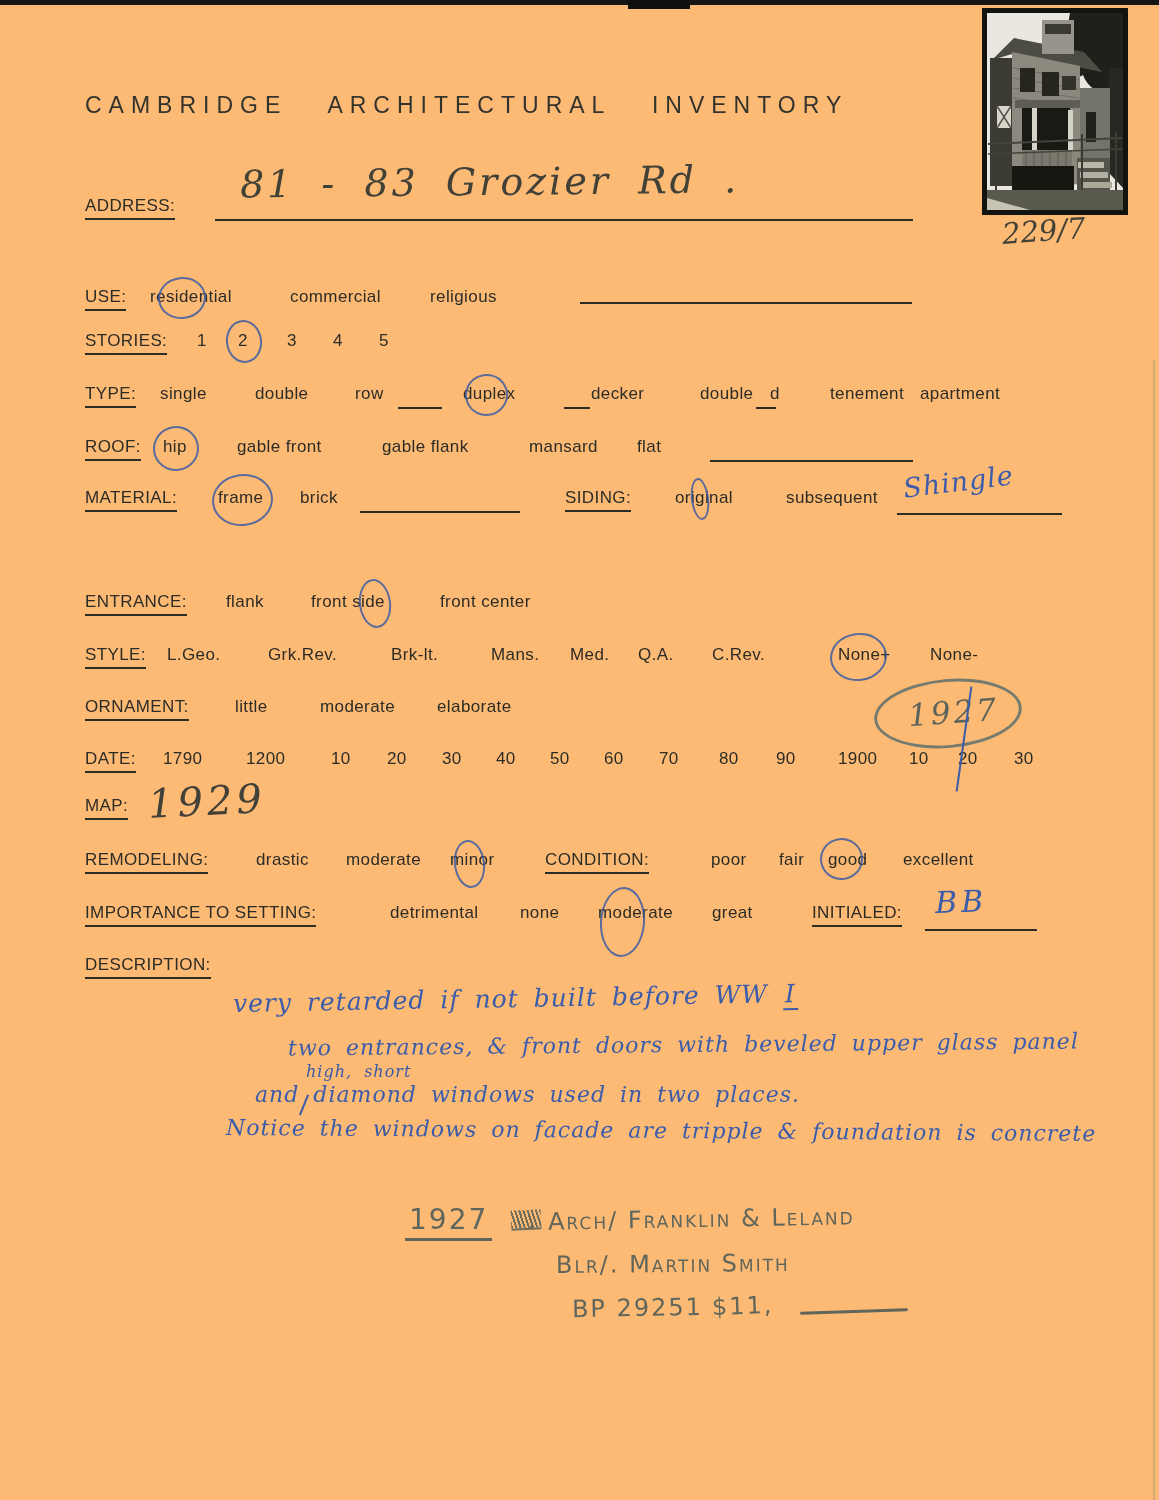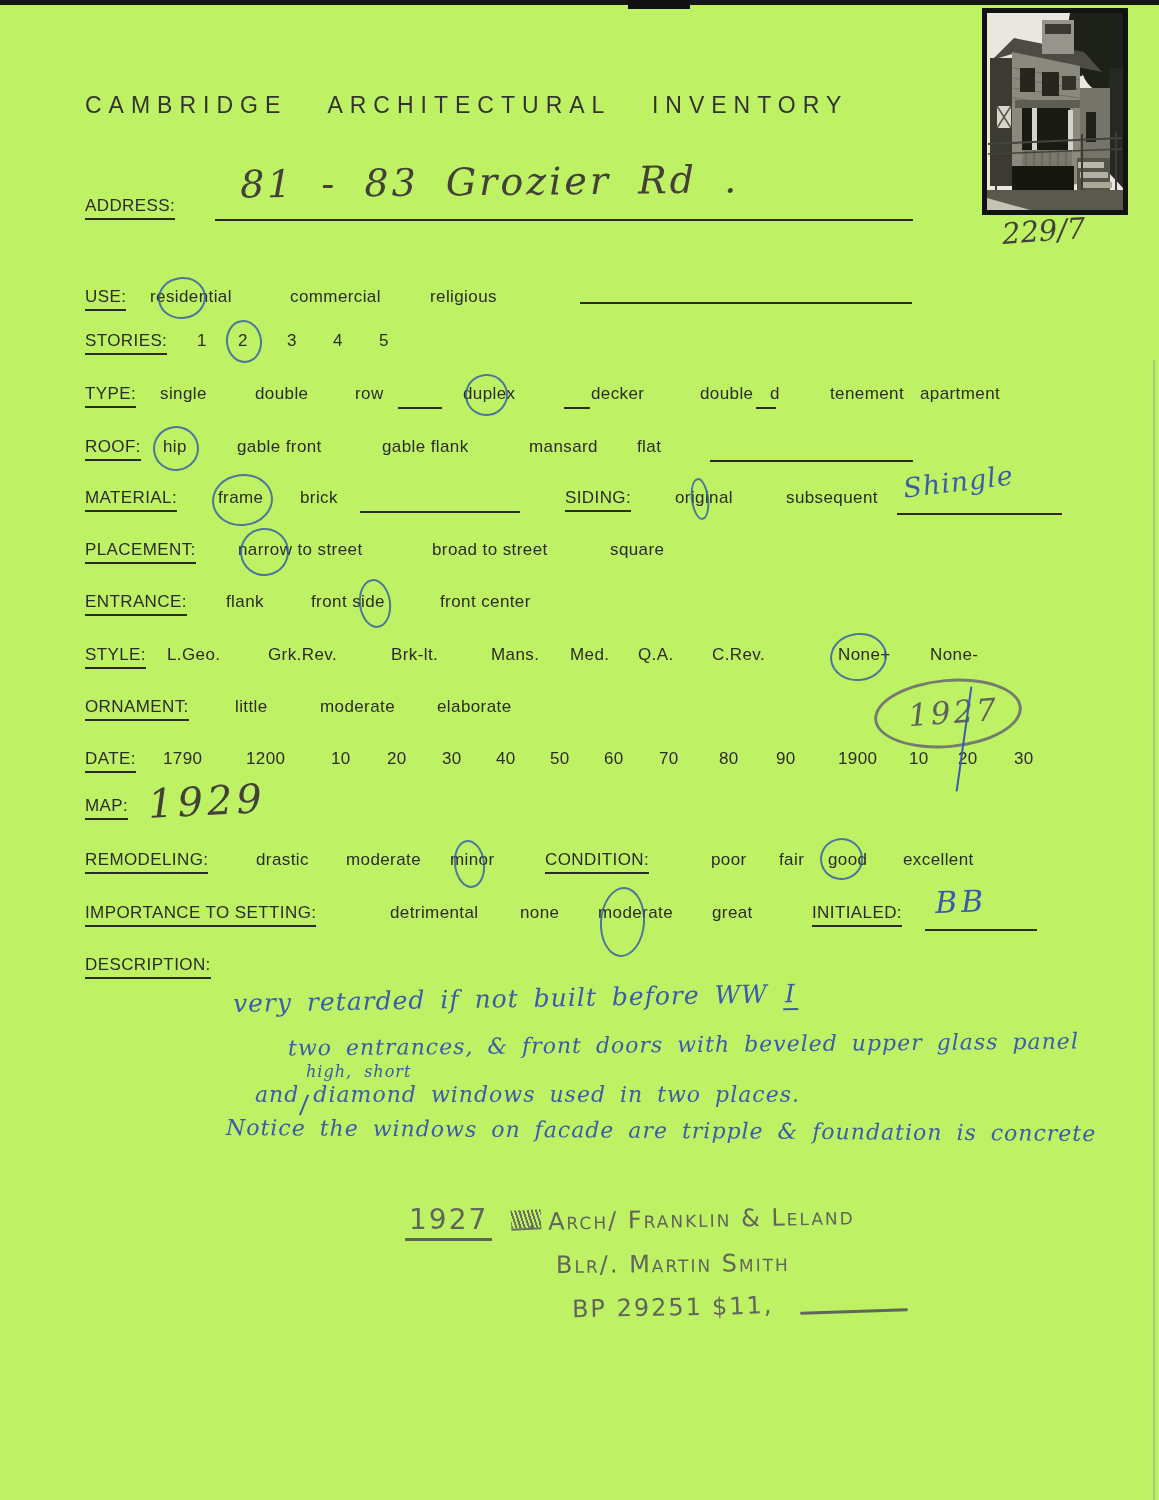--- a/index.html
+++ b/index.html
@@ -1,16 +1,16 @@
 <!DOCTYPE html>
 <html><head>
 <meta charset="utf-8">
 <style>
   html,body{margin:0;padding:0;background:#ffffff;}
-  .page{position:relative;width:1159px;height:1500px;background:#bef264;overflow:hidden;
+  .page{position:relative;width:1159px;height:1500px;background:#fdba74;overflow:hidden;
         font-family:"Liberation Sans",sans-serif;color:#2c2c27;}
   .scan-top{position:absolute;left:0;top:0;width:100%;height:5px;background:#161614;}
   .scan-notch{position:absolute;left:628px;top:0;width:62px;height:9px;background:#101010;}
   .scan-right{position:absolute;right:4px;top:360px;bottom:0;width:2px;background:#8a887f;opacity:.35;}
 
   .title{position:absolute;left:85px;top:92px;font-size:23px;letter-spacing:7px;word-spacing:28px;color:#33332d;}
 
   .row{position:absolute;left:0;width:1159px;height:30px;font-size:17px;letter-spacing:.4px;white-space:nowrap;}
   .word{position:absolute;white-space:nowrap;}
   .lbl{border-bottom:2px solid #2c2c27;padding-bottom:2px;}
@@ -169,26 +169,20 @@
     <span class="word" style="left:218px"><i class="ring" style="left:-6px;right:-10px;top:-14px;bottom:-18px"></i><span>frame</span></span>
     <span class="word" style="left:300px">brick</span>
     <span class="word lbl" style="left:565px">SIDING:</span>
     <span class="word" style="left:675px"><i class="ring" style="left:16px;right:24px;top:-10px;bottom:-12px"></i><span>original</span></span>
     <span class="word" style="left:786px">subsequent</span>
   </div>
   <div class="fill-line" style="left:360px;top:511px;width:160px"></div>
   <div class="word hw hw-blue" style="position:absolute;left:903px;top:466px;font-size:27px;transform:rotate(-7deg);letter-spacing:1px">Shingle</div>
   <div class="fill-line" style="left:897px;top:513px;width:165px"></div>
 
-  <div class="row" style="top:540px">
-    <span class="word lbl" style="left:85px">PLACEMENT:</span>
-    <span class="word" style="left:238px"><i class="ring" style="left:2px;right:74px;top:-12px;bottom:-16px"></i><span>narrow to street</span></span>
-    <span class="word" style="left:432px">broad to street</span>
-    <span class="word" style="left:610px">square</span>
-  </div>
 
   <div class="row" style="top:645px">
     <span class="word lbl" style="left:85px">STYLE:</span>
     <span class="word" style="left:167px">L.Geo.</span>
     <span class="word" style="left:268px">Grk.Rev.</span>
     <span class="word" style="left:391px">Brk-lt.</span>
     <span class="word" style="left:491px">Mans.</span>
     <span class="word" style="left:570px">Med.</span>
     <span class="word" style="left:638px">Q.A.</span>
     <span class="word" style="left:712px">C.Rev.</span>

